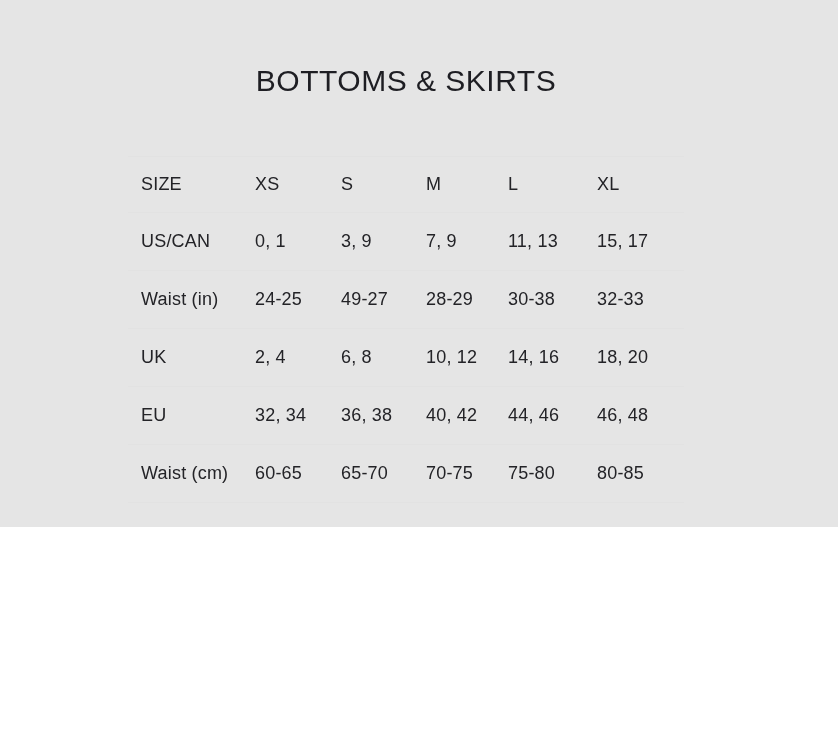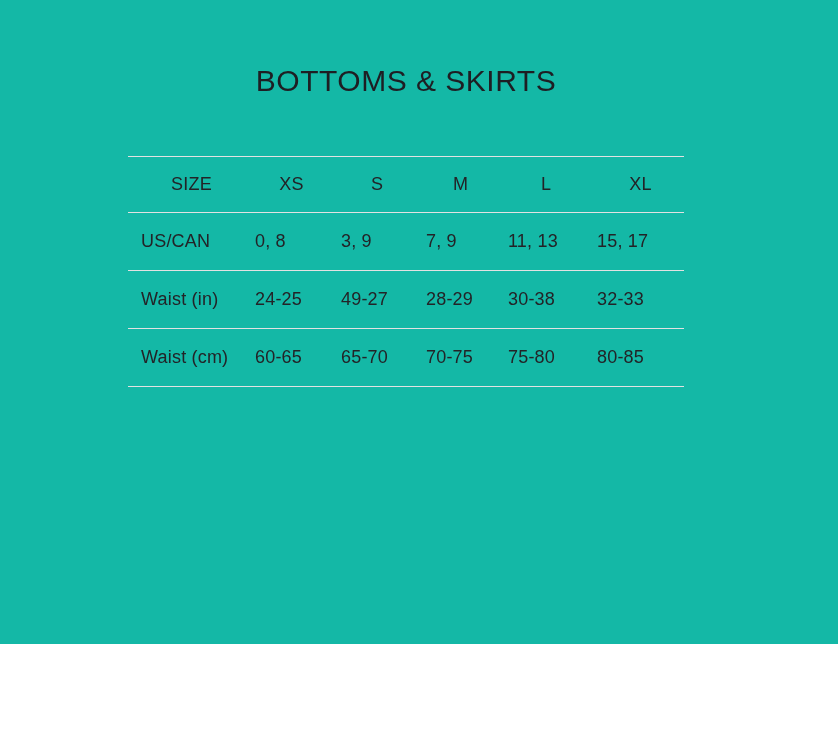--- a/index.html
+++ b/index.html
@@ -1,20 +1,20 @@
 <!DOCTYPE html>
 <html><head>
 <meta charset="utf-8">
 <style>
   html, body { margin: 0; padding: 0; }
   .page {
     position: relative;
     width: 838px;
-    height: 644px;
-    background: #14b8a6;
+    height: 527px;
+    background: #e5e5e5;
     font-family: "Liberation Sans", sans-serif;
     color: #232327;
     overflow: hidden;
   }
   .chart-title {
     position: absolute;
     left: 128px;
     top: 62px;
     width: 556px;
     text-align: center;
@@ -40,21 +40,21 @@
   .size-table th,
   .size-table td {
     border-bottom: 1px solid #e2e2e2;
     font-weight: 400;
     text-align: left;
     vertical-align: middle;
     padding: 0 0 0 13px;
     white-space: nowrap;
     overflow: hidden;
   }
-  .size-table thead th { height: 55px; text-align: center; }
+  .size-table thead th { height: 55px; }
   .size-table tbody td { height: 57px; }
 </style>
 </head>
 <body>
 
 <div class="page">
 
   <div class="chart-title">BOTTOMS &amp; SKIRTS</div>
 
   <table class="size-table">
@@ -72,33 +72,49 @@
         <th>XS</th>
         <th>S</th>
         <th>M</th>
         <th>L</th>
         <th>XL</th>
       </tr>
     </thead>
     <tbody>
       <tr>
         <td>US/CAN</td>
-        <td>0, 8</td>
+        <td>0, 1</td>
         <td>3, 9</td>
         <td>7, 9</td>
         <td>11, 13</td>
         <td>15, 17</td>
       </tr>
       <tr>
         <td>Waist (in)</td>
         <td>24-25</td>
         <td>49-27</td>
         <td>28-29</td>
         <td>30-38</td>
         <td>32-33</td>
+      </tr>
+      <tr>
+        <td>UK</td>
+        <td>2, 4</td>
+        <td>6, 8</td>
+        <td>10, 12</td>
+        <td>14, 16</td>
+        <td>18, 20</td>
+      </tr>
+      <tr>
+        <td>EU</td>
+        <td>32, 34</td>
+        <td>36, 38</td>
+        <td>40, 42</td>
+        <td>44, 46</td>
+        <td>46, 48</td>
       </tr>
       <tr>
         <td>Waist (cm)</td>
         <td>60-65</td>
         <td>65-70</td>
         <td>70-75</td>
         <td>75-80</td>
         <td>80-85</td>
       </tr>
     </tbody>

